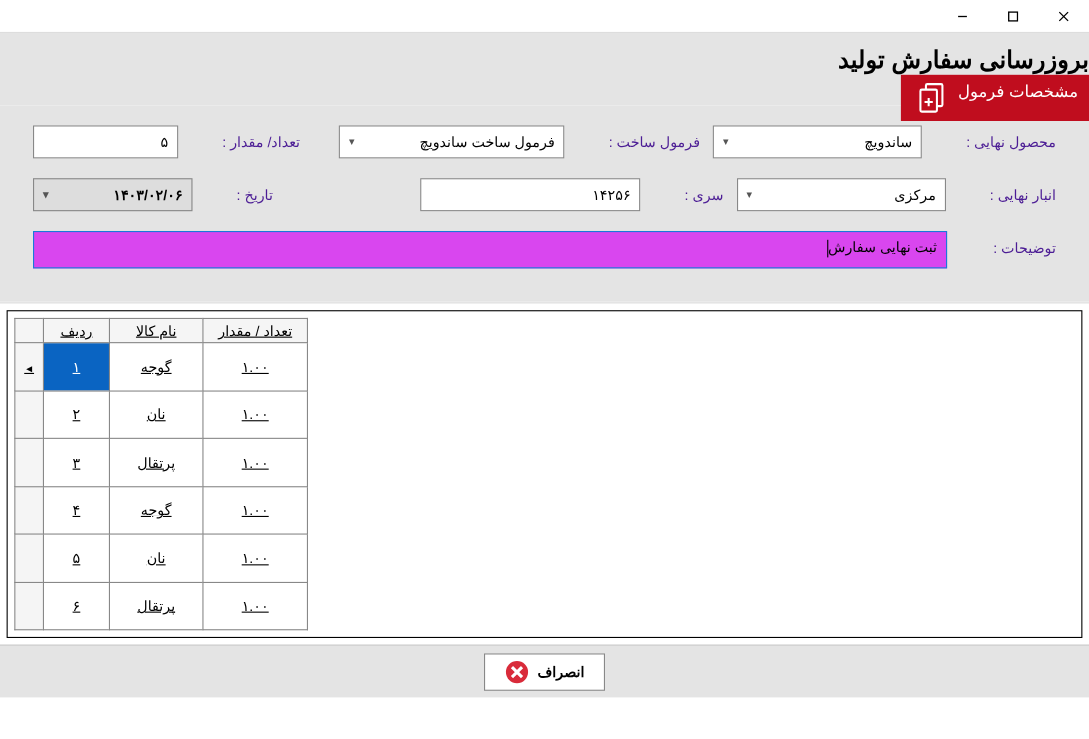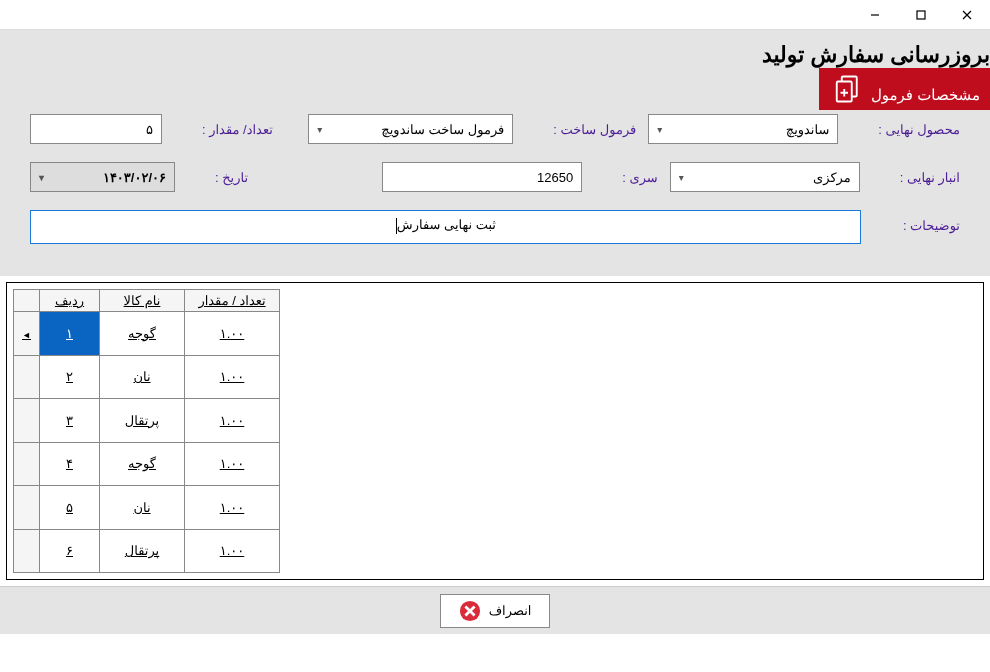--- a/index.html
+++ b/index.html
@@ -2,52 +2,52 @@
 <html dir="rtl"><head>
 <meta charset="utf-8">
 <style>
 * { box-sizing: border-box; margin: 0; padding: 0; }
 body { font-family: Tahoma, Arial, sans-serif; font-size: 13px; background: #fff; direction: rtl; width: 990px; height: 672px; overflow: hidden; }
 .titlebar { height: 30px; background: #fff; border-bottom: 1px solid #ddd; display: flex; flex-direction: row-reverse; align-items: center; direction: ltr; }
 .titlebar .tb-btn { width: 46px; height: 30px; display: flex; align-items: center; justify-content: center; cursor: pointer; }
 .titlebar svg { width: 10px; height: 10px; }
 .header-area { background: #e4e4e4; padding: 12px 0 28px 0; position: relative; }
 .page-title { text-align: right; font-size: 22px; font-weight: bold; color: #000; }
-.badge { position: absolute; right: 0; top: 38px; background: #c00d1e; color: #fff; padding: 6px 10px 6px 14px; display: flex; align-items: flex-end; gap: 8px; font-size: 15px; }
+.badge { position: absolute; right: 0; top: 38px; background: #c00d1e; color: #fff; padding: 6px 10px 6px 14px; display: flex; align-items: flex-start; gap: 8px; font-size: 15px; }
 .badge svg { width: 30px; height: 30px; }
 .form-area { background: #e4e4e4; padding: 18px 30px 30px 30px; }
 .row { display: flex; gap: 12px; margin-bottom: 18px; align-items: center; }
 .field { display: flex; align-items: center; gap: 8px; }
 .lbl { white-space: nowrap; color: #4c1d95; font-size: 13px; margin-left: 32px; }
 .combo, .txt { background: #fff; border: 1px solid #888; height: 30px; display: flex; align-items: center; padding: 0 8px; font-size: 13px; }
 .combo { justify-content: space-between; }
 .combo .chev { font-size: 10px; color: #555; }
 .combo1 { width: 190px; }
 .combo2 { width: 205px; }
 .txt1 { width: 132px; }
 .txt2 { width: 200px; }
 .date { width: 145px; background: #ddd; border: 1px solid #888; height: 30px; display: flex; align-items: center; justify-content: space-between; padding: 0 8px; font-weight: bold; direction: ltr; }
 .date .chev { font-size: 10px; color: #555; }
 .desc-row { display: flex; gap: 10px; align-items: stretch; }
-.desc-input { flex: 1; background: #ffffff; border: 1px solid #1a7ad9; height: 34px; padding: 6px 8px; text-align: center; font-size: 13px; position: relative; }
+.desc-input { flex: 1; background: #d946ef; border: 1px solid #1a7ad9; height: 34px; padding: 6px 8px; text-align: right; font-size: 13px; position: relative; }
 .desc-input .cursor { display: inline-block; width: 1px; height: 16px; background: #000; vertical-align: middle; margin-left: 1px; }
 .sep { height: 2px; background: #e4e4e4; }
 .grid-area { background: #fff; border: 1px solid #000; margin: 6px; height: 298px; padding: 6px 6px 6px 6px; display: flex; }
 .grid-spacer { flex: 1; }
 table { border-collapse: collapse; font-size: 13px; }
 th, td { border: 1px solid #888; text-align: center; height: 22px; padding: 0 8px; text-decoration: underline; }
 th { background: #f5f5f5; font-weight: normal; }
 .col-gutter { width: 26px; background: #f5f5f5; border: 1px solid #888; }
 .col-radif { width: 60px; }
 .col-name { width: 85px; }
 .col-qty { width: 95px; }
 .sel-cell { background: #0a64c2; color: #fff; }
 .gutter-sel::after { content: '◄'; font-size: 9px; color: #000; }
 .footer { background: #e4e4e4; height: 48px; display: flex; align-items: center; justify-content: center; gap: 10px; border-top: 1px solid #ccc; }
-.btn { background: #fff; border: 1px solid #888; height: 34px; min-width: 110px; display: flex; align-items: center; justify-content: center; gap: 8px; cursor: pointer; padding: 0 12px; font-weight: normal; font-size: 13px; }
+.btn { background: #fff; border: 1px solid #888; height: 34px; min-width: 110px; display: flex; align-items: center; justify-content: center; gap: 8px; cursor: pointer; padding: 0 12px; font-weight: bold; font-size: 13px; }
 .btn-icon { width: 22px; height: 22px; }
 </style>
 </head>
 <body>
 
 <div class="titlebar">
   <div class="tb-btn">
     <svg viewBox="0 0 10 10">
         <path d="M1 1 L9 9 M9 1 L1 9" stroke="#000" stroke-width="1.2" fill="none"></path>
       </svg>
@@ -105,21 +105,21 @@
     <div class="field">
       <span class="lbl">انبار نهایی :</span>
       <div class="combo combo1">
         <span>مرکزی</span>
         <span class="chev">▾</span>
       </div>
     </div>
     <div class="field">
       <span class="lbl">سری :</span>
       <div class="txt txt2">
-        <span>12650</span>
+        <span>۱۴۲۵۶</span>
       </div>
     </div>
     <div style="flex:1"></div>
     <div class="field">
       <span class="lbl">تاریخ :</span>
       <div class="date">
         <span class="chev">▾</span>
         <span style="direction:ltr">۱۴۰۳/۰۲/۰۶</span>
       </div>
     </div>

